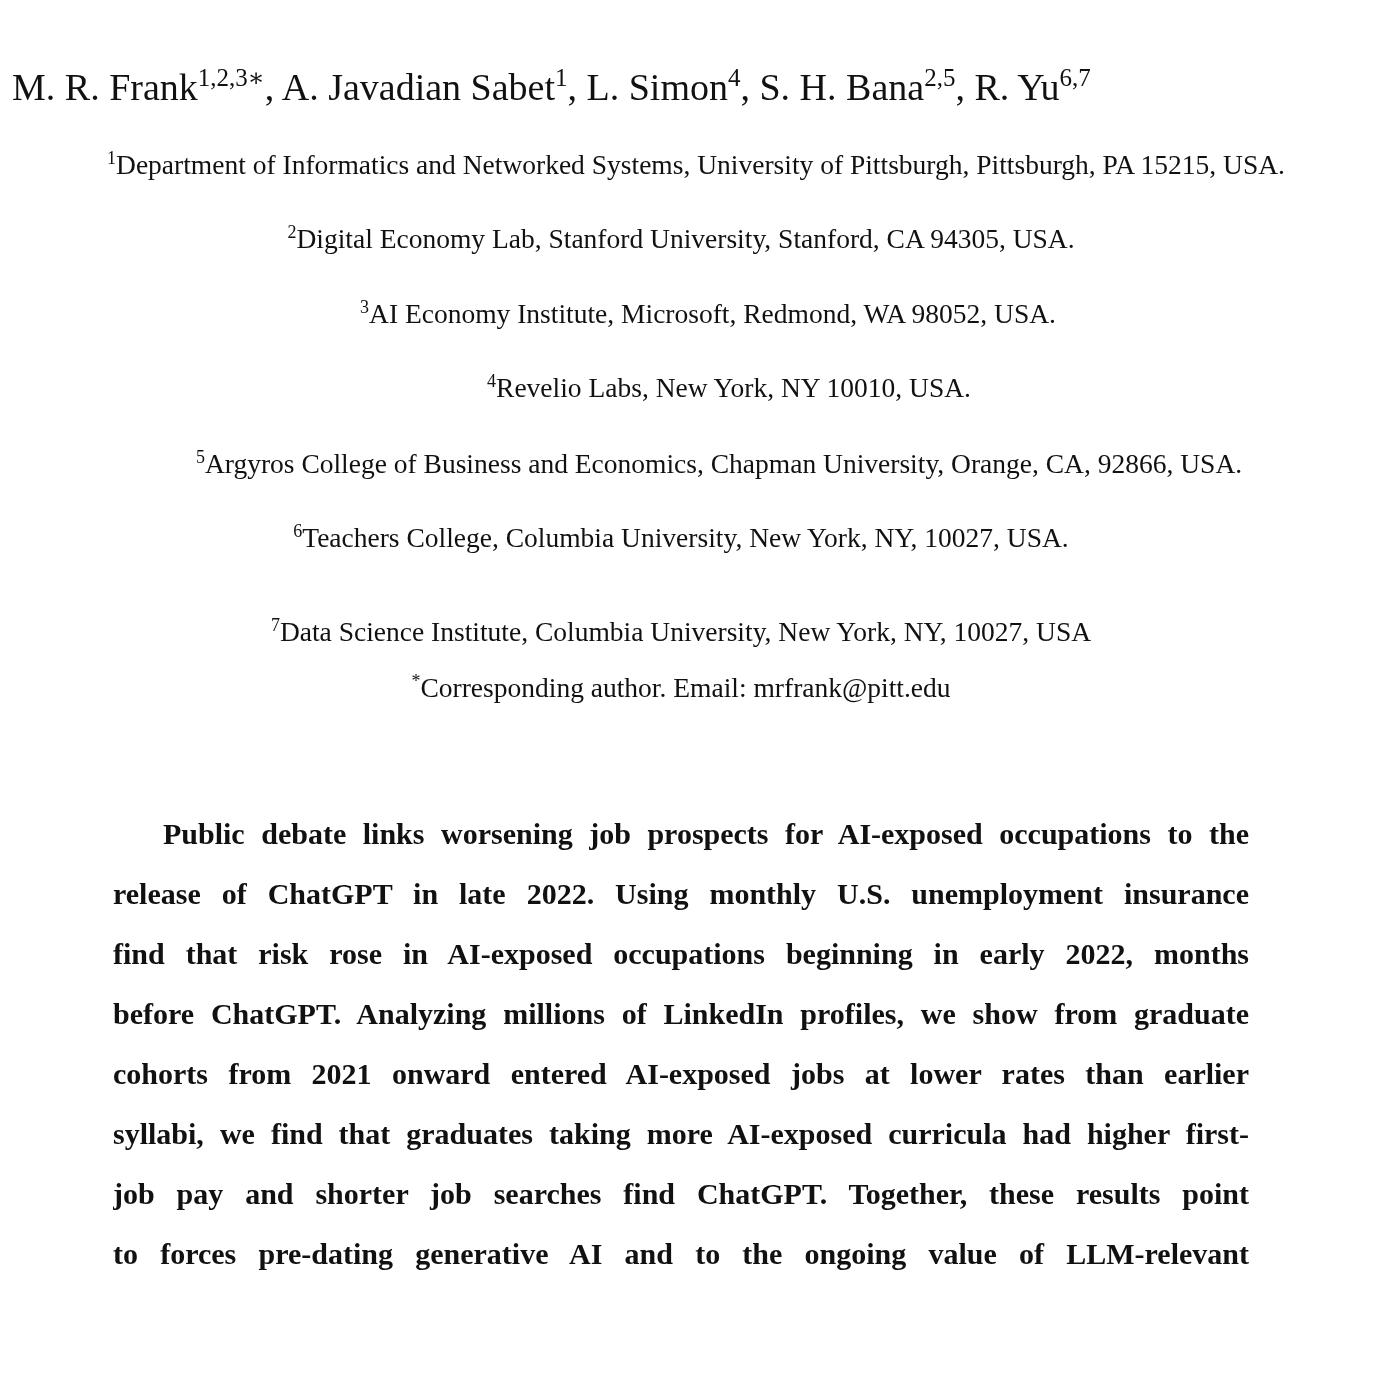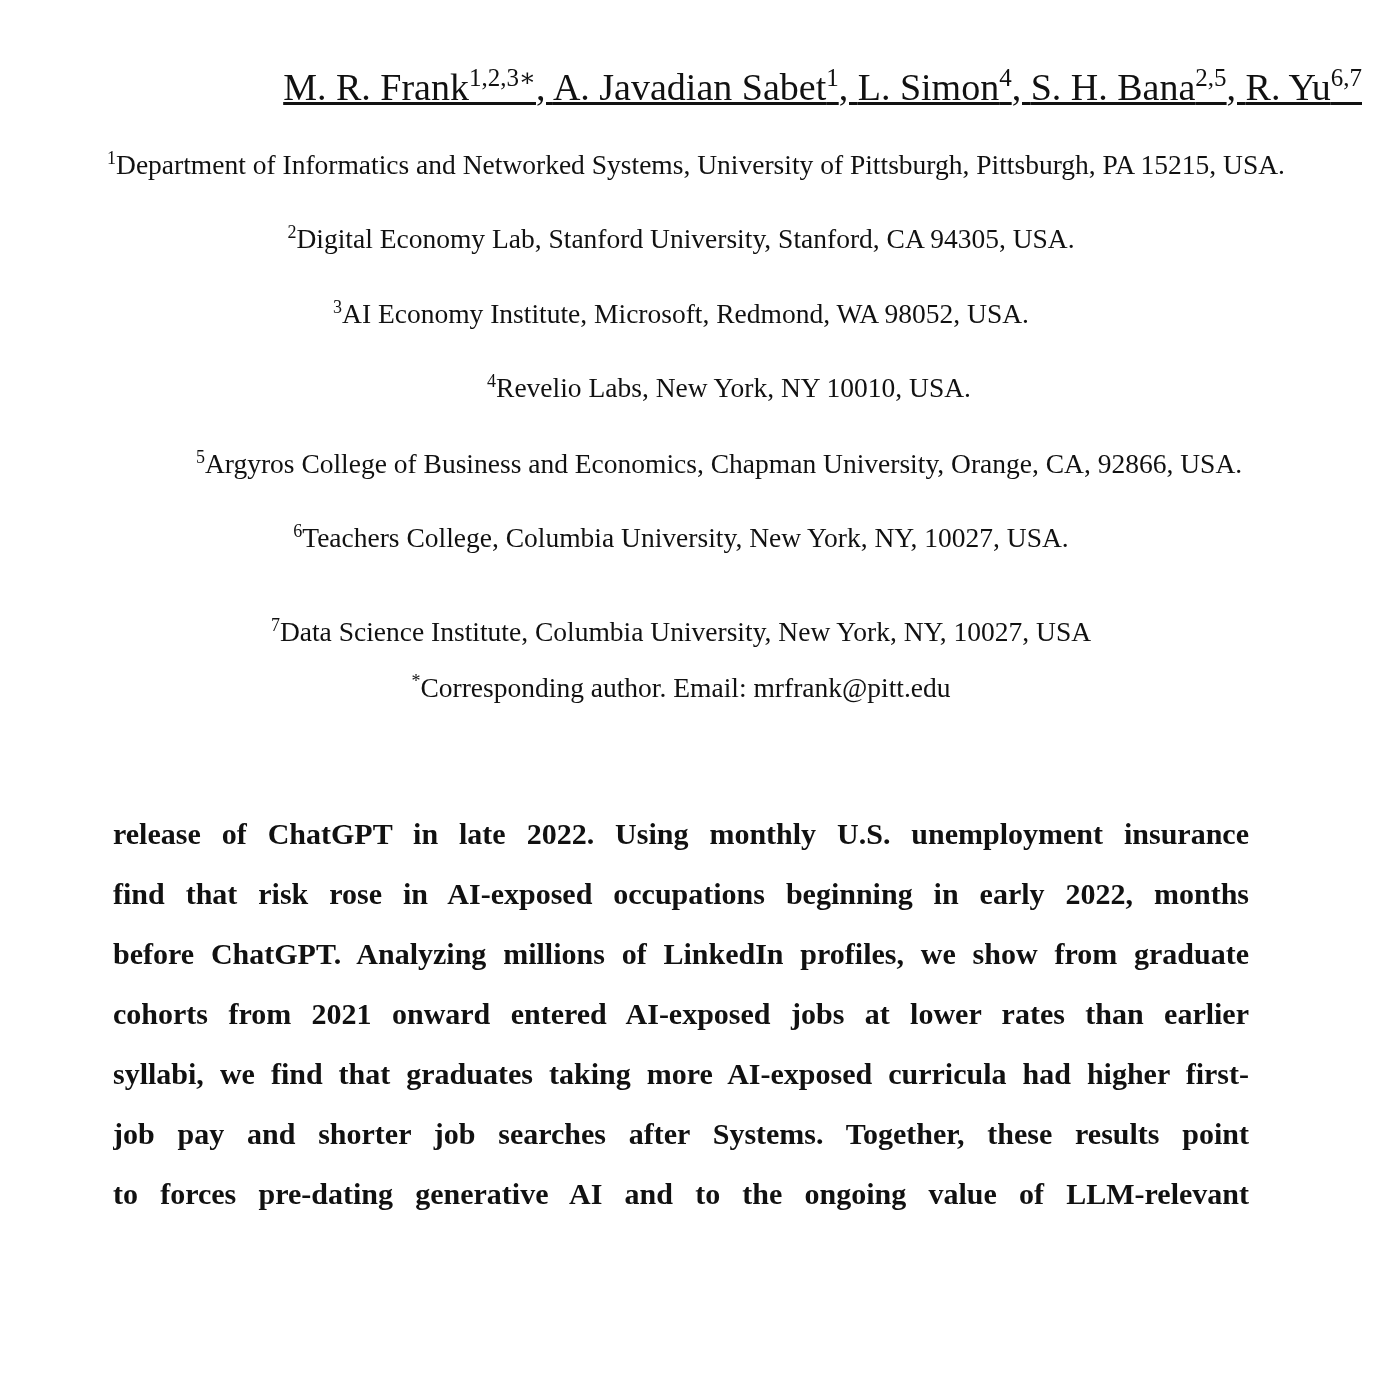--- a/index.html
+++ b/index.html
@@ -11,27 +11,26 @@
       width: 1400px;
       height: 1400px;
       position: relative;
       overflow: hidden;
       font-family: "Liberation Serif", "DejaVu Serif", serif;
       color: #111111;
     }
     .authors {
       position: absolute;
       top: 62px;
-      left: 0;
+      left: 12px;
       width: 1362px;
-      text-align: right;
+      text-align: left;
       font-size: 38px;
       line-height: 50px;
       white-space: nowrap;
-      text-decoration: underline;
     }
     .authors sup {
       font-size: 25px;
       vertical-align: 14px;
       line-height: 0;
     }
     .affil {
       position: absolute;
       left: 0;
       width: 1392px;
@@ -72,40 +71,41 @@
 <div class="authors">
   <span>M. R. Frank</span><sup>1,2,3∗</sup><span>, </span><span>A. Javadian Sabet</span><sup>1</sup><span>, </span><span>L. Simon</span><sup>4</sup><span>, </span><span>S. H. Bana</span><sup>2,5</sup><span>, </span><span>R. Yu</span><sup>6,7</sup>
 </div>
 
 <div class="affil" style="top:148px;">
   <sup>1</sup><span>Department of Informatics and Networked Systems, University of Pittsburgh, Pittsburgh, PA 15215, USA.</span>
 </div>
 <div class="affil" style="top:222px; width:1362px;">
   <sup>2</sup><span>Digital Economy Lab, Stanford University, Stanford, CA 94305, USA.</span>
 </div>
-<div class="affil" style="top:297px; width:1362px;">
+<div class="affil" style="top:297px; width:1362px;padding-left:27px;">
   <sup>3</sup><span>AI Economy Institute, Microsoft, Redmond, WA 98052, USA.</span>
 </div>
 <div class="affil" style="top:371px; width:1362px;padding-left:48px;">
   <sup>4</sup><span>Revelio Labs, New York, NY 10010, USA.</span>
 </div>
 <div class="affil" style="top:447px; width:1362px;padding-left:38px;">
   <sup>5</sup><span>Argyros College of Business and Economics, Chapman University, Orange, CA, 92866, USA.</span>
 </div>
 <div class="affil" style="top:521px; width:1362px;">
   <sup>6</sup><span>Teachers College, Columbia University, New York, NY, 10027, USA.</span>
 </div>
 <div class="affil" style="top:615px; width:1362px;">
   <sup>7</sup><span>Data Science Institute, Columbia University, New York, NY, 10027, USA</span>
 </div>
 <div class="affil" style="top:671px; width:1362px;">
   <sup>*</sup><span>Corresponding author. Email: mrfrank@pitt.edu</span>
 </div>
 
 <div class="abstract">
+  <div class="abs-line first" style="white-space: normal; overflow: hidden;">Public debate links worsening job prospects for AI-exposed occupations to the</div>
   <div class="abs-line" style="white-space: normal; overflow: hidden;">release of ChatGPT in late 2022. Using monthly U.S. unemployment insurance</div>
   <div class="abs-line" style="white-space: normal; overflow: hidden;">find that risk rose in AI-exposed occupations beginning in early 2022, months</div>
   <div class="abs-line" style="white-space: normal; overflow: hidden;">before ChatGPT. Analyzing millions of LinkedIn profiles, we show from graduate</div>
   <div class="abs-line" style="white-space: normal; overflow: hidden;">cohorts from 2021 onward entered AI-exposed jobs at lower rates than earlier</div>
   <div class="abs-line" style="white-space: normal; overflow: hidden;">syllabi, we find that graduates taking more AI-exposed curricula had higher first-</div>
-  <div class="abs-line" style="white-space: normal; overflow: hidden;">job pay and shorter job searches after Systems. Together, these results point</div>
+  <div class="abs-line" style="white-space: normal; overflow: hidden;">job pay and shorter job searches find ChatGPT. Together, these results point</div>
   <div class="abs-line" style="white-space: normal; overflow: hidden;">to forces pre-dating generative AI and to the ongoing value of LLM-relevant</div>
 </div>
 
 </body></html>

